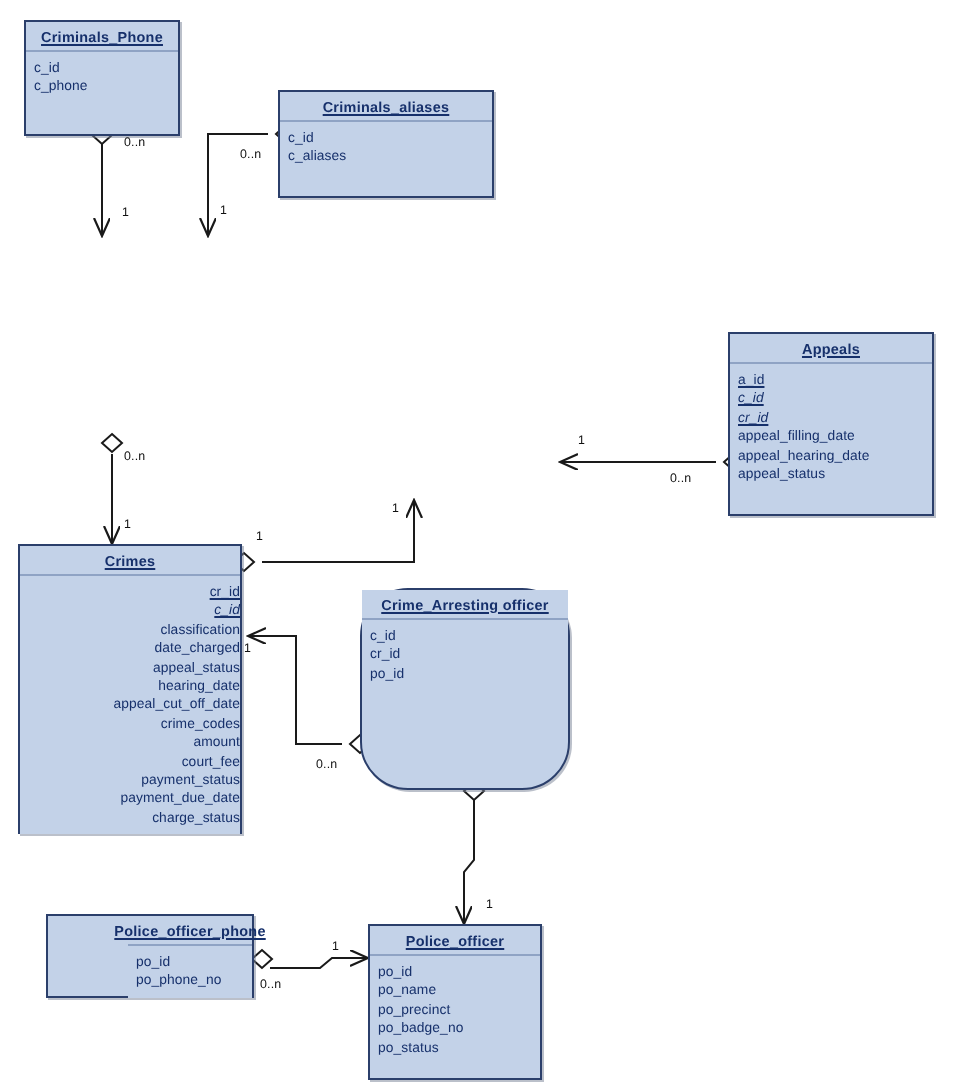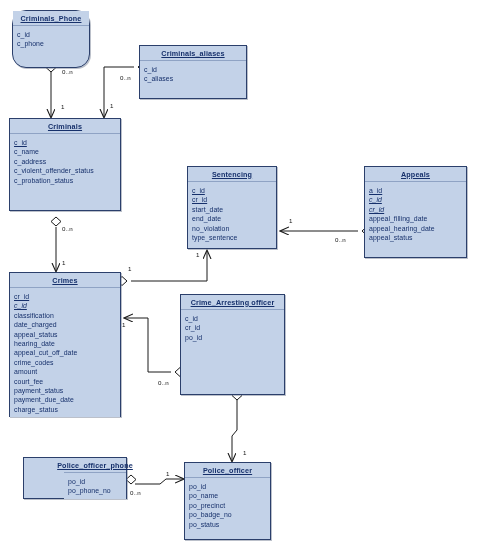--- a/index.html
+++ b/index.html
@@ -104,103 +104,78 @@
       <path d="M237,400 L237,430 L232,436 L232,461" stroke="#1a1a1a" stroke-width="1" fill="none" marker-end="url(#arr)"></path>
       <polygon points="237,391 242,395.5 237,400 232,395.5" fill="#ffffff" stroke="#1a1a1a" stroke-width="1"></polygon>
     </g>
 
     <g>
       <path d="M135,484 L160,484 L166,479 L183,479" stroke="#1a1a1a" stroke-width="1" fill="none" marker-end="url(#arr)"></path>
       <polygon points="131,484 126,479.5 131,475 136,479.5" fill="#ffffff" stroke="#1a1a1a" stroke-width="1"></polygon>
     </g>
   </svg>
 
-  <div class="entity" style="left:12px;top:10px;width:78px;height:58px;border-radius:14px;">
+  <div class="entity" style="left:12px;top:10px;width:78px;height:58px;">
     <div class="hdr">
       <span>Criminals_Phone</span>
     </div>
     <div class="body">
       <div class="attr">c_id</div>
       <div class="attr">c_phone</div>
     </div>
   </div>
 
   <div class="entity" style="left:139px;top:45px;width:108px;height:54px;">
     <div class="hdr">
       <span>Criminals_aliases</span>
     </div>
     <div class="body">
       <div class="attr">c_id</div>
       <div class="attr">c_aliases</div>
     </div>
   </div>
 
-  <div class="entity" style="left:9px;top:118px;width:112px;height:93px;">
-    <div class="hdr">
-      <span>Criminals</span>
-    </div>
-    <div class="body">
-      <div class="attr pk">c_id</div>
-      <div class="attr">c_name</div>
-      <div class="attr">c_address</div>
-      <div class="attr">c_violent_offender_status</div>
-      <div class="attr">c_probation_status</div>
-    </div>
-  </div>
-
-  <div class="entity" style="left:187px;top:166px;width:90px;height:83px;">
-    <div class="hdr">
-      <span>Sentencing</span>
-    </div>
-    <div class="body">
-      <div class="attr pk">c_id</div>
-      <div class="attr pk">cr_id</div>
-      <div class="attr">start_date</div>
-      <div class="attr">end_date</div>
-      <div class="attr">no_violation</div>
-      <div class="attr">type_sentence</div>
-    </div>
-  </div>
+
 
   <div class="entity" style="left:364px;top:166px;width:103px;height:92px;">
     <div class="hdr">
       <span>Appeals</span>
     </div>
     <div class="body">
       <div class="attr pk">a_id</div>
       <div class="attr fk">c_id</div>
       <div class="attr fk">cr_id</div>
       <div class="attr">appeal_filling_date</div>
       <div class="attr">appeal_hearing_date</div>
       <div class="attr">appeal_status</div>
     </div>
   </div>
 
-  <div class="entity" style="left:9px;top:272px;width:112px;height:145px;">
+  <div class="entity" style="left:9px;top:272px;width:112px;height:145px;text-align:right;">
     <div class="hdr">
       <span>Crimes</span>
     </div>
     <div class="body">
       <div class="attr pk">cr_id</div>
       <div class="attr fk">c_id</div>
       <div class="attr">classification</div>
       <div class="attr">date_charged</div>
       <div class="attr">appeal_status</div>
       <div class="attr">hearing_date</div>
       <div class="attr">appeal_cut_off_date</div>
       <div class="attr">crime_codes</div>
       <div class="attr">amount</div>
       <div class="attr">court_fee</div>
       <div class="attr">payment_status</div>
       <div class="attr">payment_due_date</div>
       <div class="attr">charge_status</div>
     </div>
   </div>
 
-  <div class="entity" style="left:180px;top:294px;width:105px;height:101px;">
+  <div class="entity" style="left:180px;top:294px;width:105px;height:101px;border-radius:24px;">
     <div class="hdr">
       <span>Crime_Arresting officer</span>
     </div>
     <div class="body">
       <div class="attr">c_id</div>
       <div class="attr">cr_id</div>
       <div class="attr">po_id</div>
     </div>
   </div>
 

